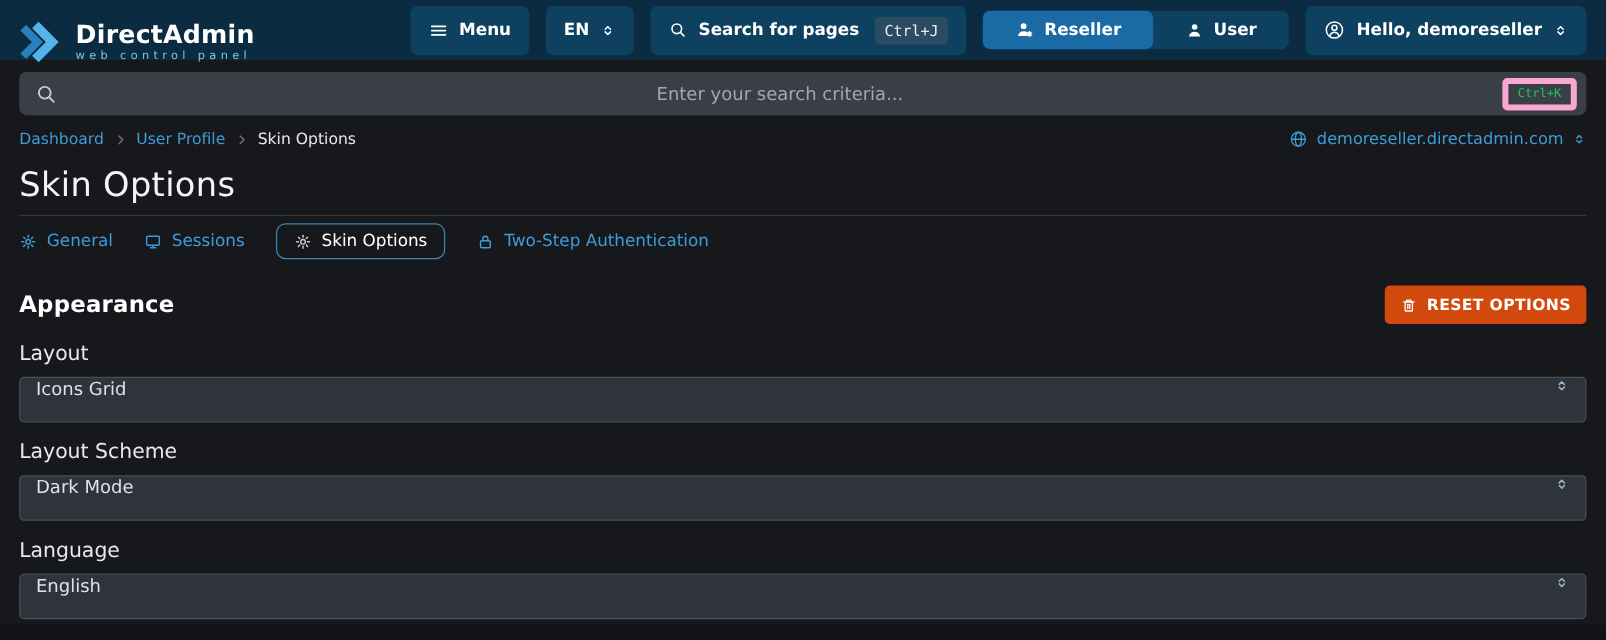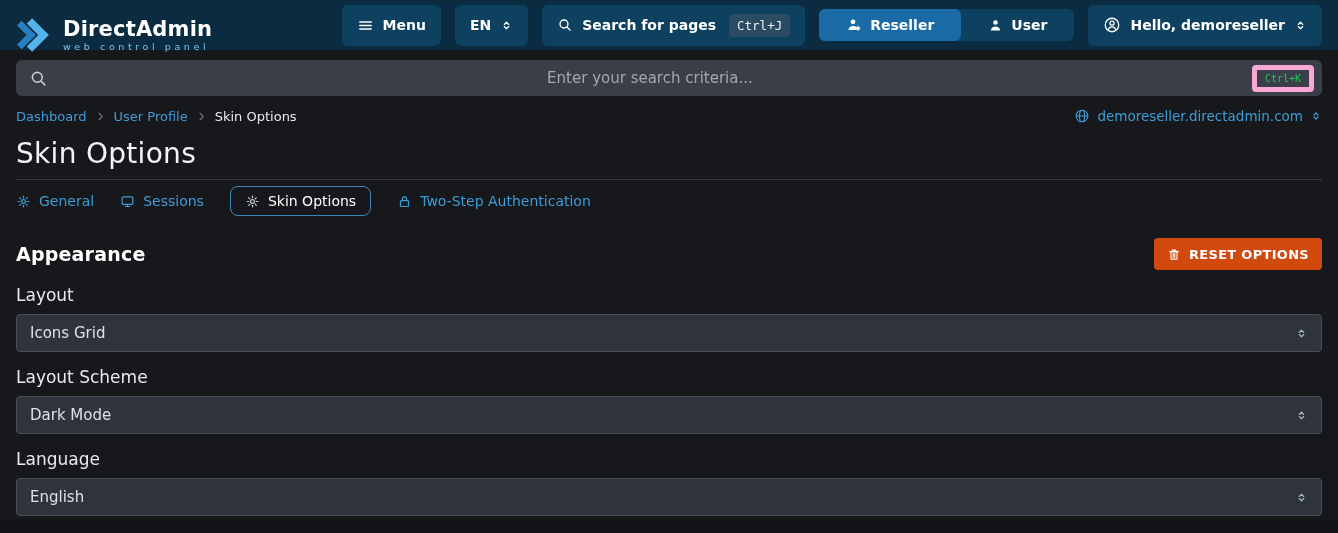--- a/index.html
+++ b/index.html
@@ -56,21 +56,21 @@
   .content { margin:22px 16px 0; }
   .section-head { display:flex; align-items:center; justify-content:space-between; }
   .section-title { color:#FFFFFF; font-size:19px; font-weight:bold; letter-spacing:0.2px; }
   .reset-btn { height:32px; display:flex; align-items:center; gap:8px; background:#D2490E; color:#FFFFFF;
                border:none; border-radius:4px; padding:0 13px; font-size:13px; font-weight:bold;
                letter-spacing:0.3px; cursor:pointer; font-family:inherit; }
   .field { margin-top:15px; }
   .field:first-of-type { margin-top:17px; }
   .field-label { color:#E8E9EB; font-size:17px; font-weight:500; }
   .select { margin-top:9px; height:38px; background:#2F333B; border:1px solid #4A4E56; border-radius:4px;
-            display:flex; align-items:center; justify-content:space-between; padding:0 13px; cursor:pointer; }
+            display:flex; align-items:flex-start; justify-content:space-between; padding:0 13px; cursor:pointer; }
   .select-value { color:#DFE1E4; font-size:15px; }
   .select-caret { color:#9FB5C9; display:flex; }
 
   .footer-strip { position:absolute; left:0; bottom:0; width:100%; height:12px; background:#121316; }
 </style>
 </head>
 <body>
 
 <div class="app">
 

